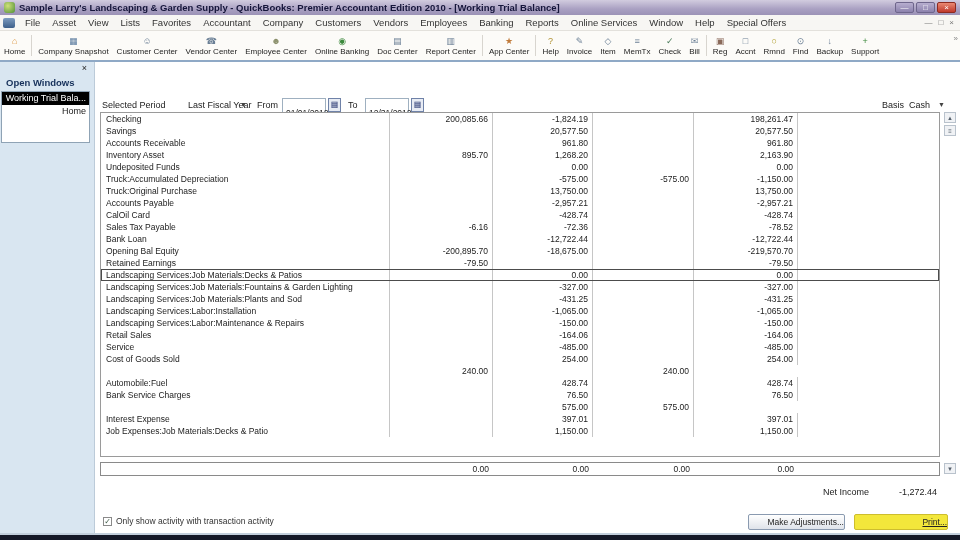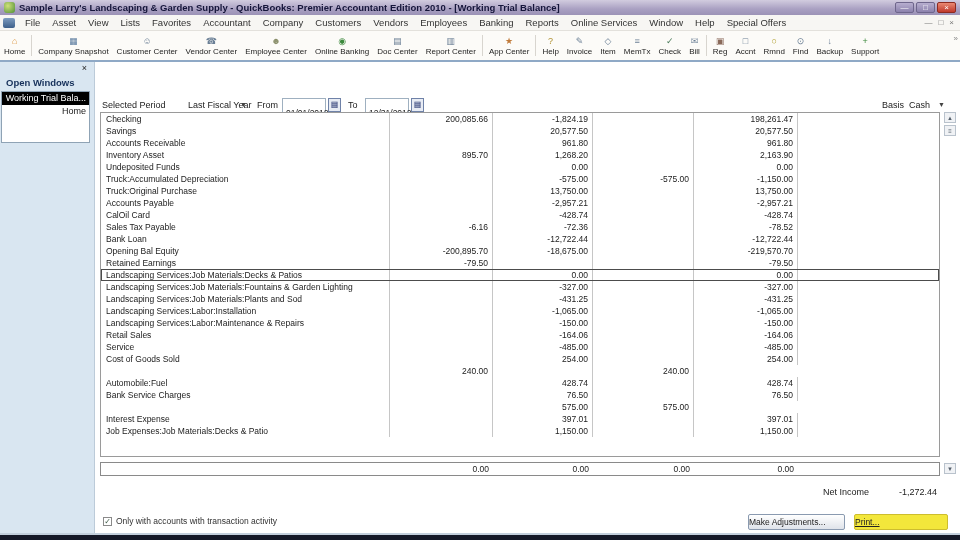--- a/index.html
+++ b/index.html
@@ -79,21 +79,21 @@
   .sc-btn { width:12px; height:11px; border:1px solid #b9c2cc; background:#f0f2f5; color:#55606c;
     font-size:6px; line-height:10px; text-align:center; margin-bottom:2px; }
   .sc-down { position:absolute; bottom:0; }
 
   .netincome { position:absolute; top:425px; right:23px; display:flex; gap:30px; font-size:9px; color:#222; }
 
   .footer { position:absolute; left:0; top:452px; width:865px; height:18px; }
   .chkwrap { position:absolute; left:8px; top:2px; display:flex; align-items:center; gap:4px; font-size:8.5px; color:#333; }
   .chk { width:9px; height:9px; border:1px solid #8a8a8a; background:#fff; font-size:8px; line-height:8px; text-align:center; color:#3c5a46; }
   .btn { position:absolute; top:0; height:16px; border:1px solid #8a9ab0; border-radius:2px;
-    background:linear-gradient(#ffffff,#dfe3ea); font-size:8.5px; line-height:14px; text-align:left; color:#222; }
+    background:linear-gradient(#ffffff,#dfe3ea); font-size:8.5px; line-height:14px; text-align:right; color:#222; }
   .btn-adjust { right:115px; width:97px; }
   .btn-print { right:12px; width:94px; background:#f3e73b; border-color:#cdbd2e; text-decoration:underline; }
 
   .bottomstrip { position:absolute; left:0; top:533px; width:960px; height:7px;
     background:linear-gradient(#c2cfdc 0 2px,#141827 2px); }
 </style>
 </head>
 <body>
 
 <div class="screen">
@@ -490,21 +490,21 @@
     </div>
 
     <div class="netincome">
       <span>Net Income</span>
       <span>-1,272.44</span>
     </div>
 
     <div class="footer">
       <span class="chkwrap">
         <span class="chk">✓</span>
-        <span>Only with accounts with transaction activity</span>
+        <span>Only show activity with transaction activity</span>
       </span>
       <span class="btn btn-adjust">Make Adjustments...</span>
       <span class="btn btn-print">Print...</span>
     </div>
 
   </div>
 
   <div class="bottomstrip"></div>
 </div>
 

